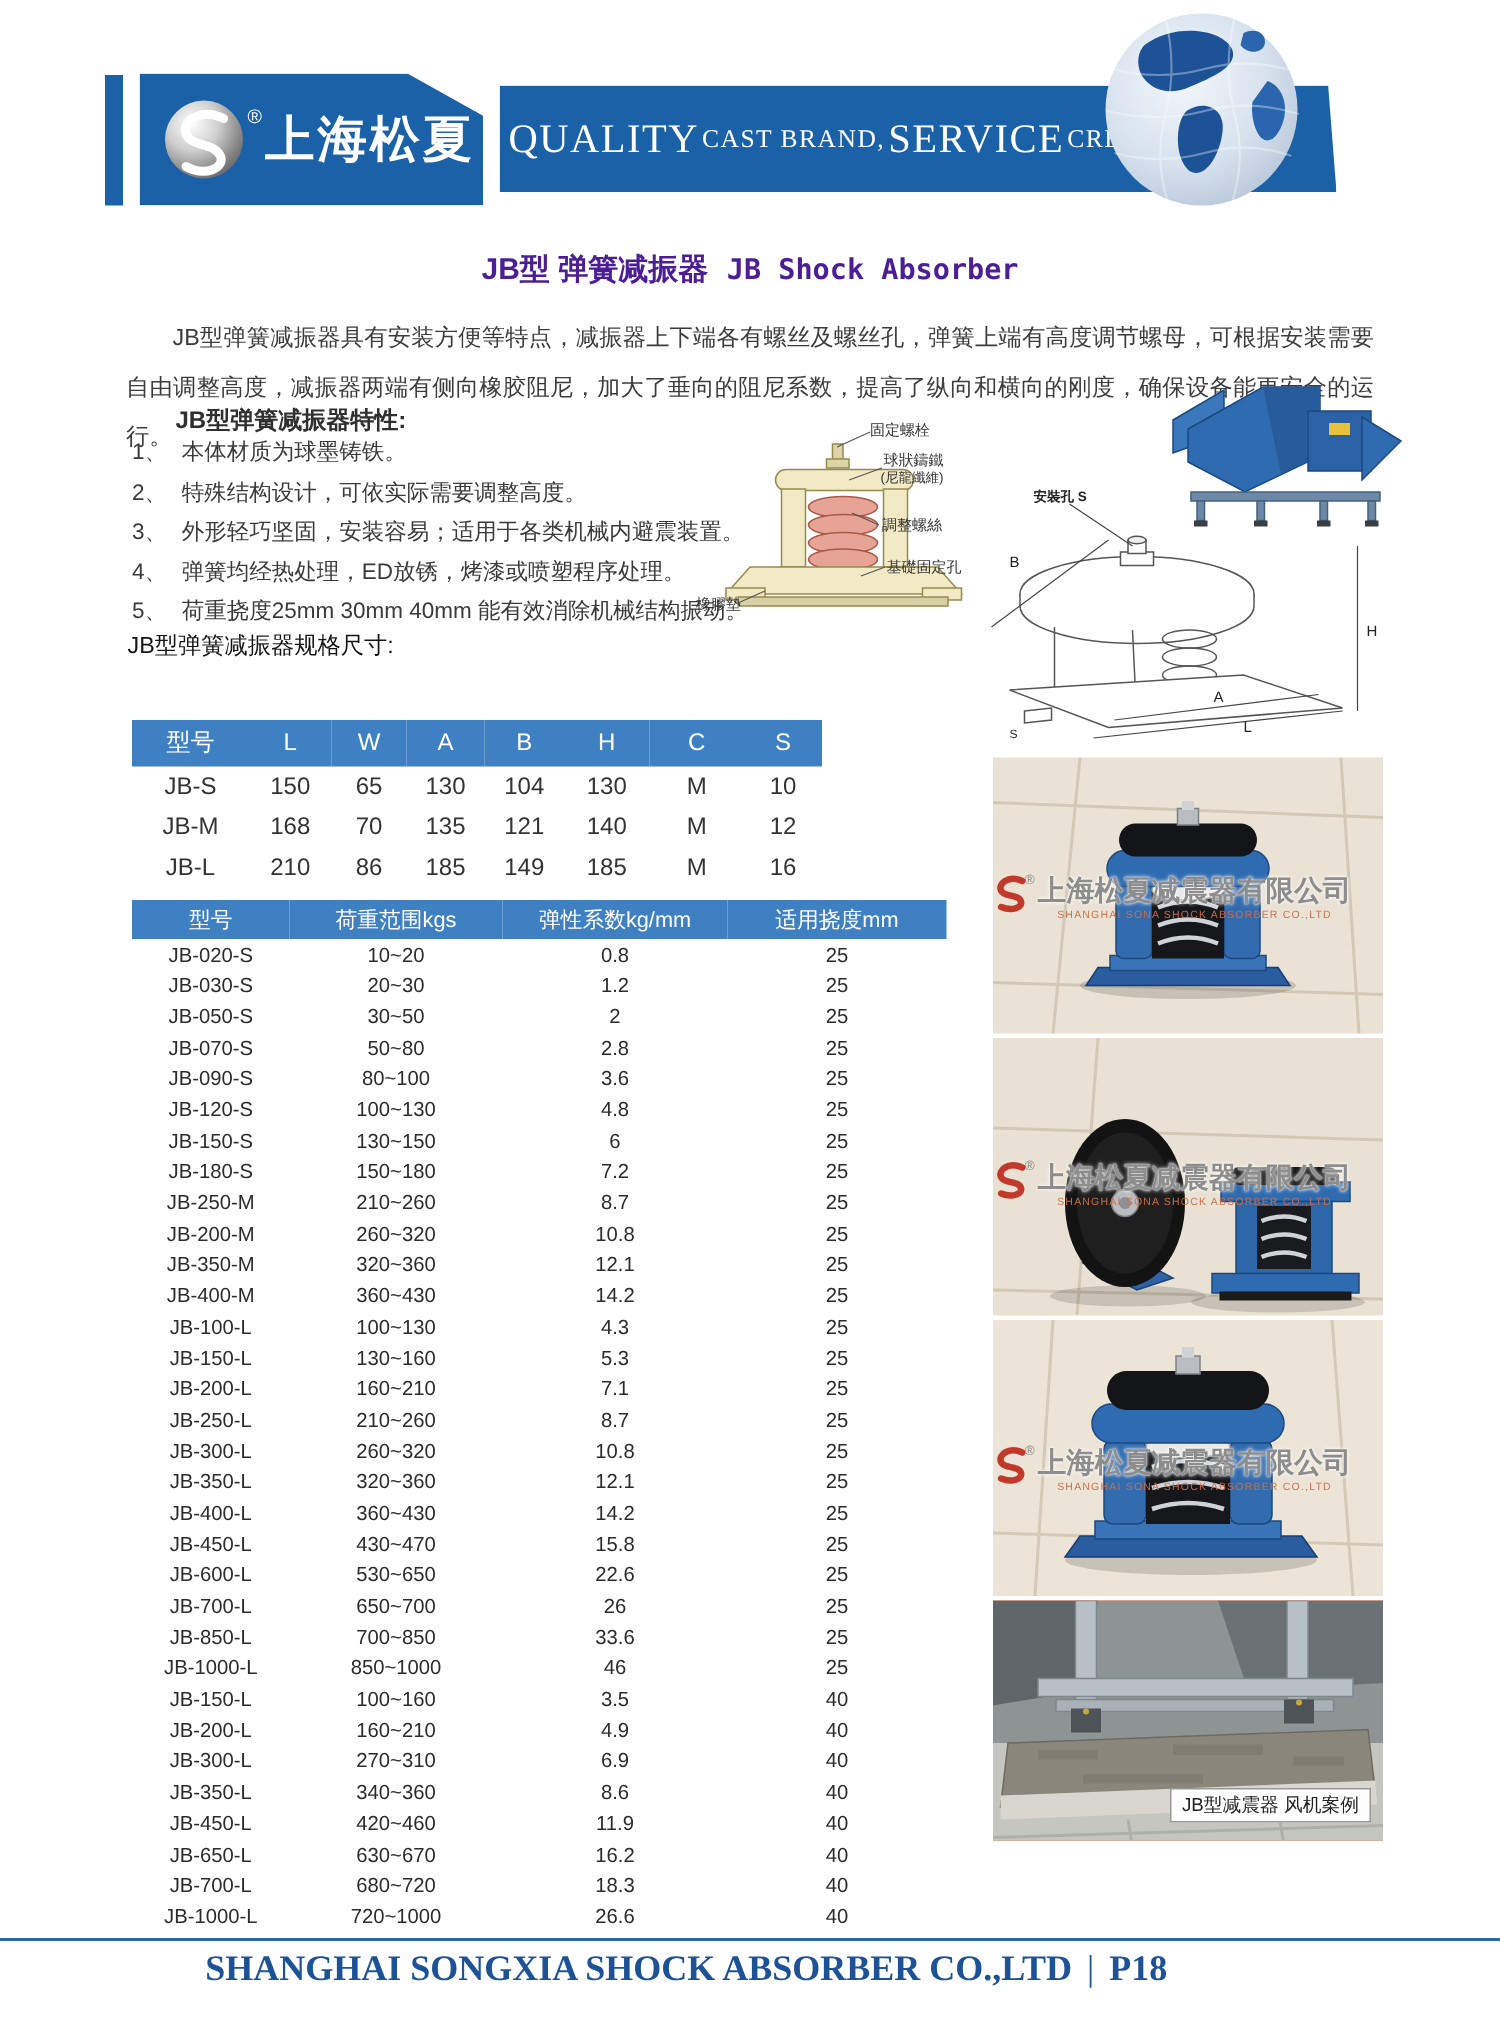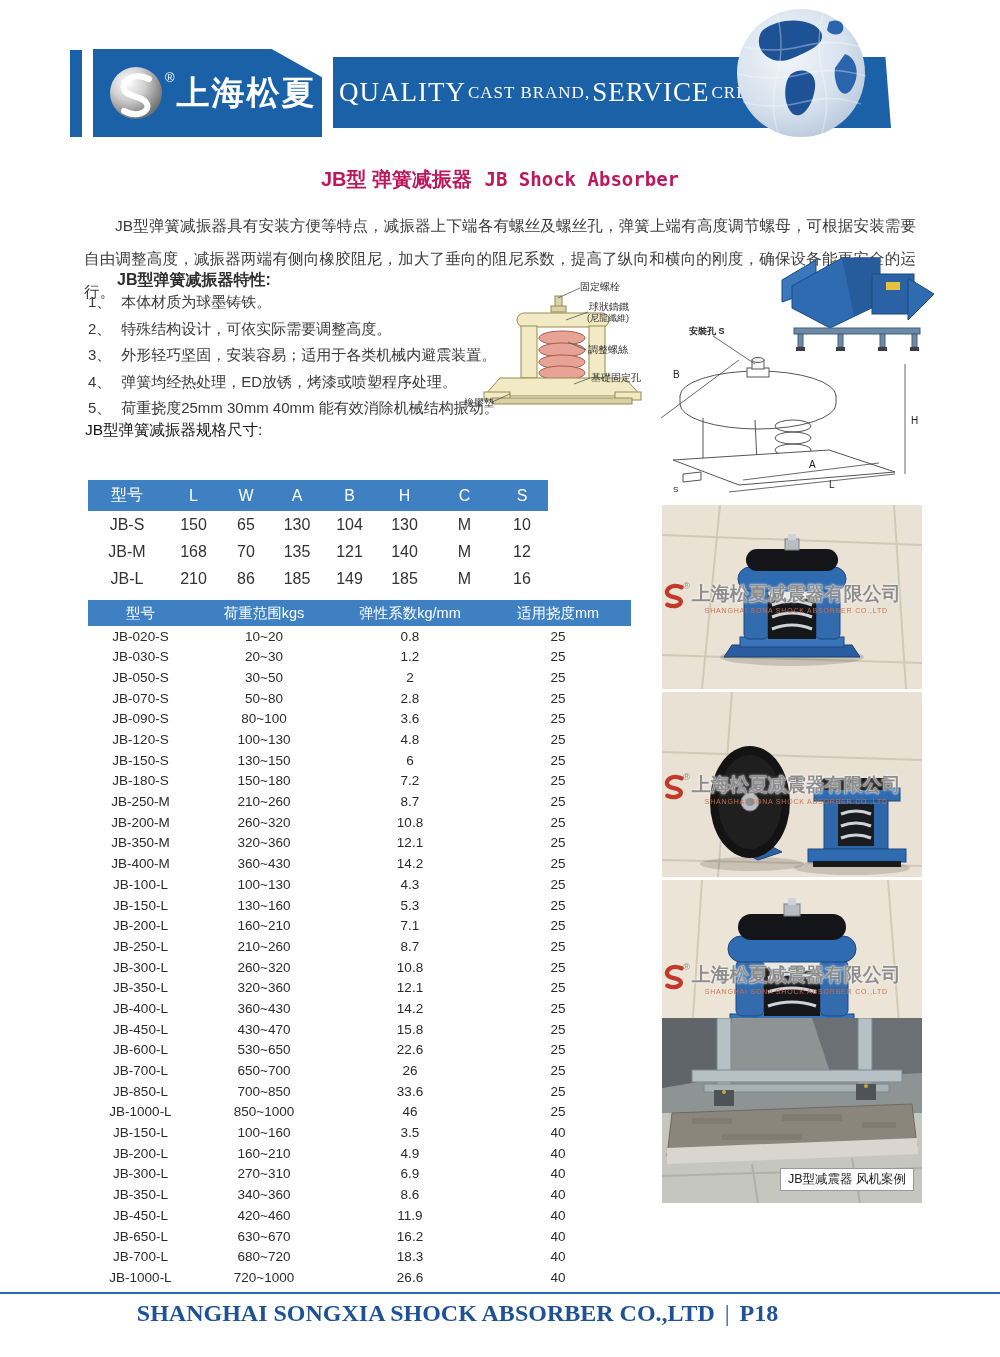--- a/index.html
+++ b/index.html
@@ -16,21 +16,21 @@
   .logo-cn{color:#fff;font-size:33px;font-weight:bold;letter-spacing:2px;margin-left:4px;}
   .hdr-banner{position:absolute;left:333px;top:57px;width:558px;height:71px;background:#1b61a7;
               clip-path:polygon(0 0,99% 0,100% 100%,0 100%);
               color:#fff;font-family:"Liberation Serif",serif;white-space:nowrap;
               display:flex;align-items:center;padding-left:6px;box-sizing:border-box;}
   .slog-big{font-size:27px;letter-spacing:1px;}
   .slog-small{font-size:17px;letter-spacing:1px;margin:0 2px;}
   .hdr-globe{position:absolute;left:733px;top:6px;width:140px;height:138px;}
 
   
-  .doc-title{position:absolute;left:0;top:166px;width:1000px;text-align:center;color:#be185d;}
+  .doc-title{position:absolute;left:0;top:166px;width:1000px;text-align:center;color:#4c1d95;}
   .doc-title .cn{font-size:20px;font-weight:bold;}
   .doc-title .en{font-size:19px;font-family:"DejaVu Sans Mono",monospace;font-weight:bold;margin-left:8px;}
   .intro{position:absolute;left:84px;top:209px;width:832px;font-size:15.5px;line-height:33px;
          color:#3c3c3c;text-indent:2em;text-align:justify;}
 
   
   .feat-head{position:absolute;left:117px;top:270px;font-size:16px;font-weight:bold;color:#2f2f2f;}
   .features{position:absolute;left:88px;top:289px;width:400px;}
   .feat-row{line-height:26.5px;font-size:15px;color:#3a3a3a;white-space:nowrap;}
   .feat-num{display:inline-block;width:29px;}
@@ -49,21 +49,21 @@
   .t2{position:absolute;left:88px;top:566px;width:543px;}
   .t2 th{background:#3f80c2;color:#fff;font-size:14.5px;font-weight:normal;height:26px;text-align:center;padding:0;}
   .t2 td{height:20.7px;line-height:1;font-size:13.5px;color:#2b2b2b;text-align:center;padding:0;}
 
   
   .photo{position:absolute;left:662px;width:260px;overflow:hidden;background:#eae2d4;}
   .photo svg{position:absolute;left:0;top:0;}
   .ph1{top:505px;height:184px;}
   .ph2{top:692px;height:185px;}
   .ph3{top:880px;height:184px;}
-  .ph4{top:1018px;height:185px;background:#c2410c;}
+  .ph4{top:1067px;height:160px;background:#c2410c;}
   .watermark{position:absolute;left:0;width:260px;display:flex;justify-content:center;align-items:flex-start;gap:2px;pointer-events:none;}
   .wm-logo{width:26px;height:26px;flex:0 0 auto;margin-top:2px;}
   .wm-reg{font-size:9px;color:#8a8a8a;margin-top:0;}
   .wm-cn{font-size:19px;font-weight:bold;color:#8d8d8d;white-space:nowrap;
          text-shadow:0 0 3px rgba(255,255,255,.95),0 0 1px #fff;}
   .wm-en{font-size:7px;letter-spacing:.8px;color:rgba(205,110,75,.95);white-space:nowrap;text-align:center;}
   .caption-box{position:absolute;right:8px;bottom:12px;background:#fdfdfd;border:1px solid #999;
                font-size:12.5px;color:#222;padding:2px 7px;white-space:nowrap;}
 
   

